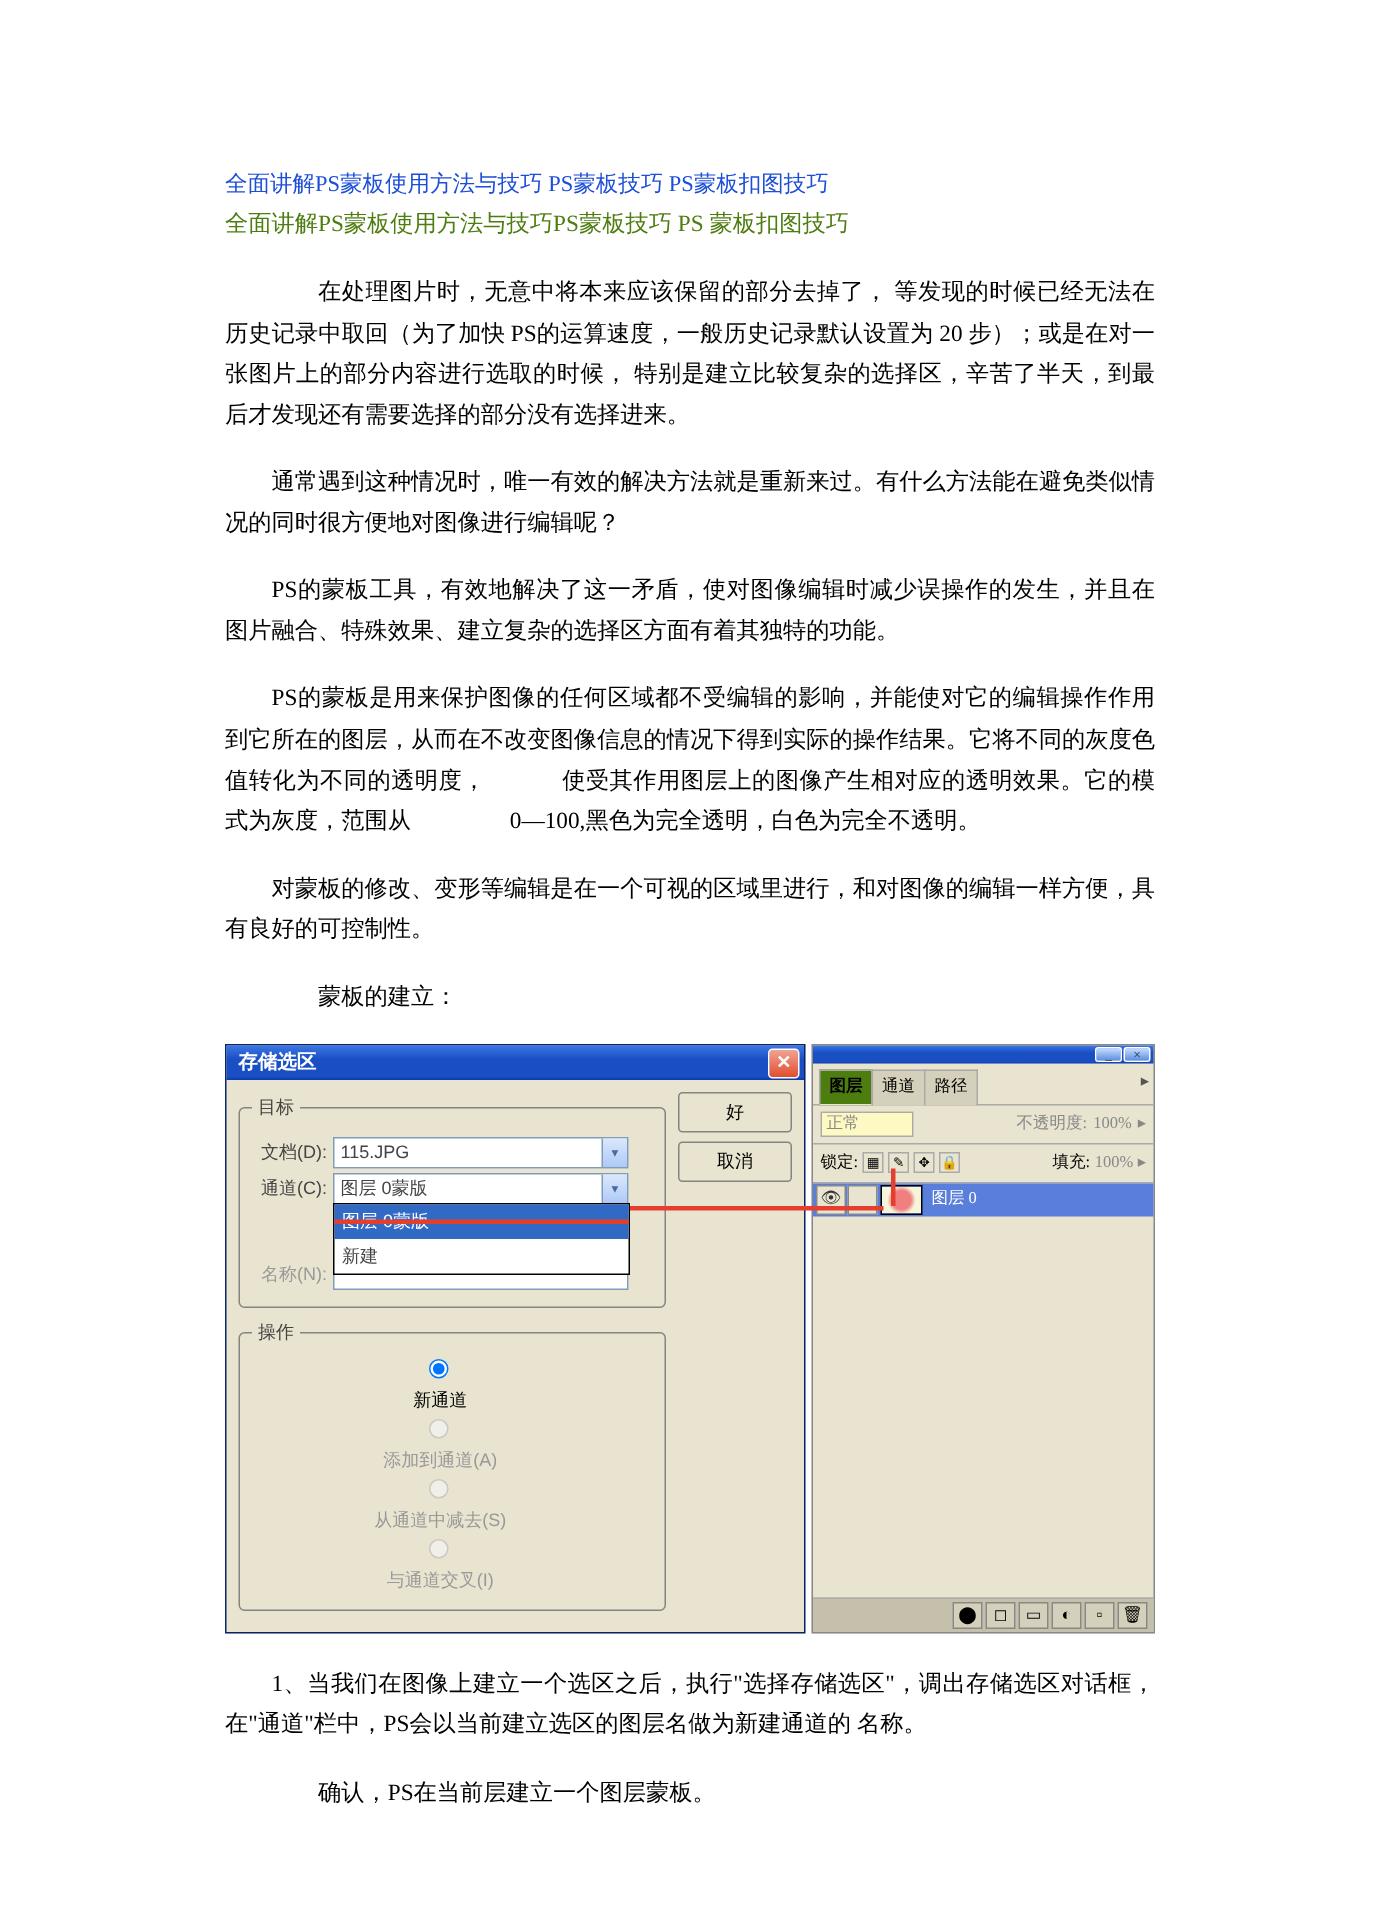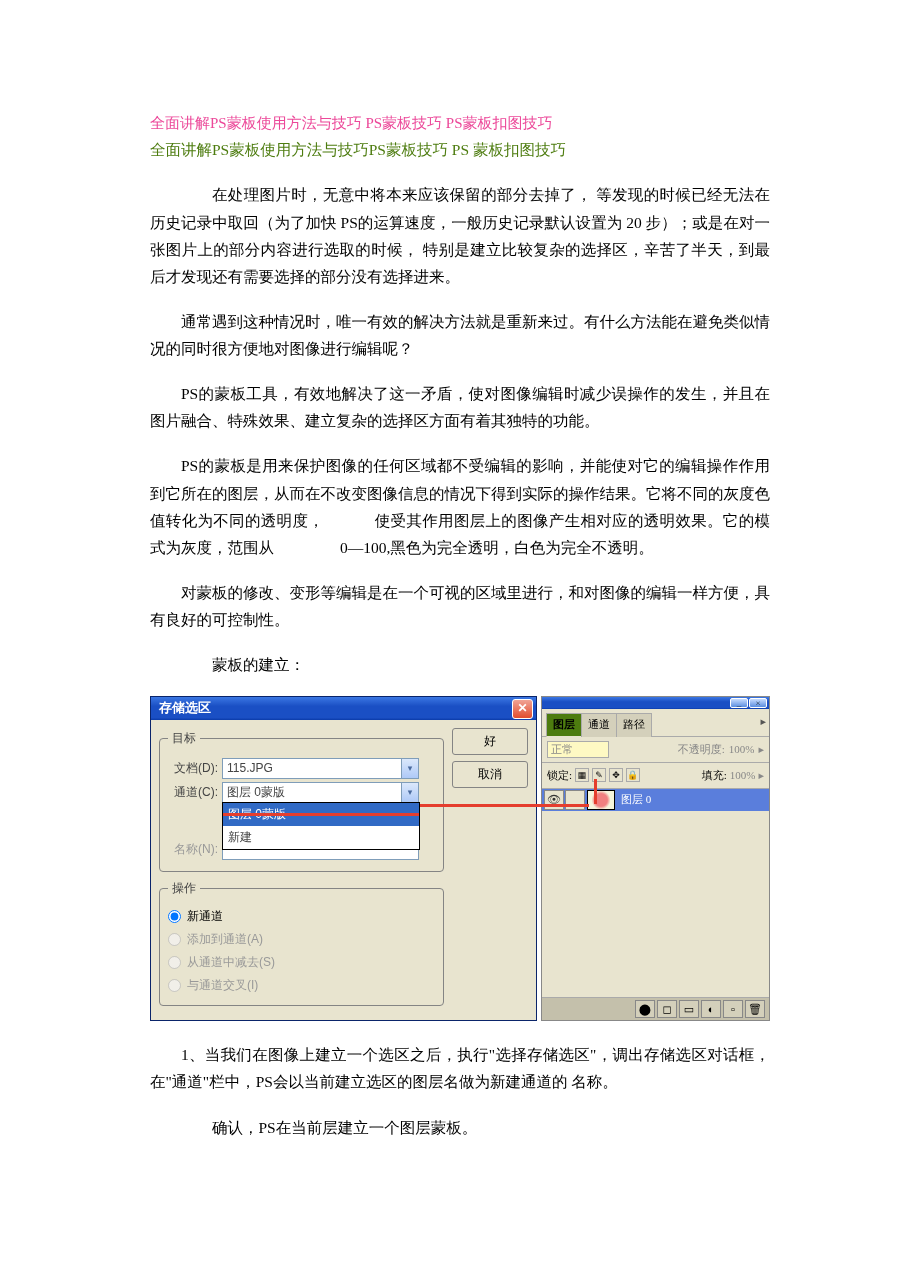--- a/index.html
+++ b/index.html
@@ -7,21 +7,21 @@
       padding: 110px 150px 60px 150px;
       font-family: "SimSun", "宋体", serif;
       font-size: 15.5px;
       line-height: 1.75;
       color: #000;
       background: #fff;
       width: 920px;
       box-sizing: border-box;
     }
     .title-light {
-      color: #ec4899;
+      color: #1d4ed8;
       font-size: 15px;
     }
     .title-main {
       color: #4d7c0f;
       font-size: 15.5px;
     }
     .para {
       margin: 18px 0;
       text-indent: 2em;
       text-align: justify;
@@ -162,20 +162,21 @@
       top: 30px;
       z-index: 15;
       height: 1px;
     }
     .radio-row, .check-row {
       display: flex;
       align-items: center;
       gap: 4px;
       padding: 1px 0;
       font-size: 12px;
+      flex-direction: column;
     }
     .radio-row input, .check-row input { margin: 0 2px 0 0; }
     
     .panel {
       width: 232px;
       margin-left: 4px;
       border: 1px solid #888;
       background: #e8e4cf;
       box-sizing: border-box;
       position: relative;

